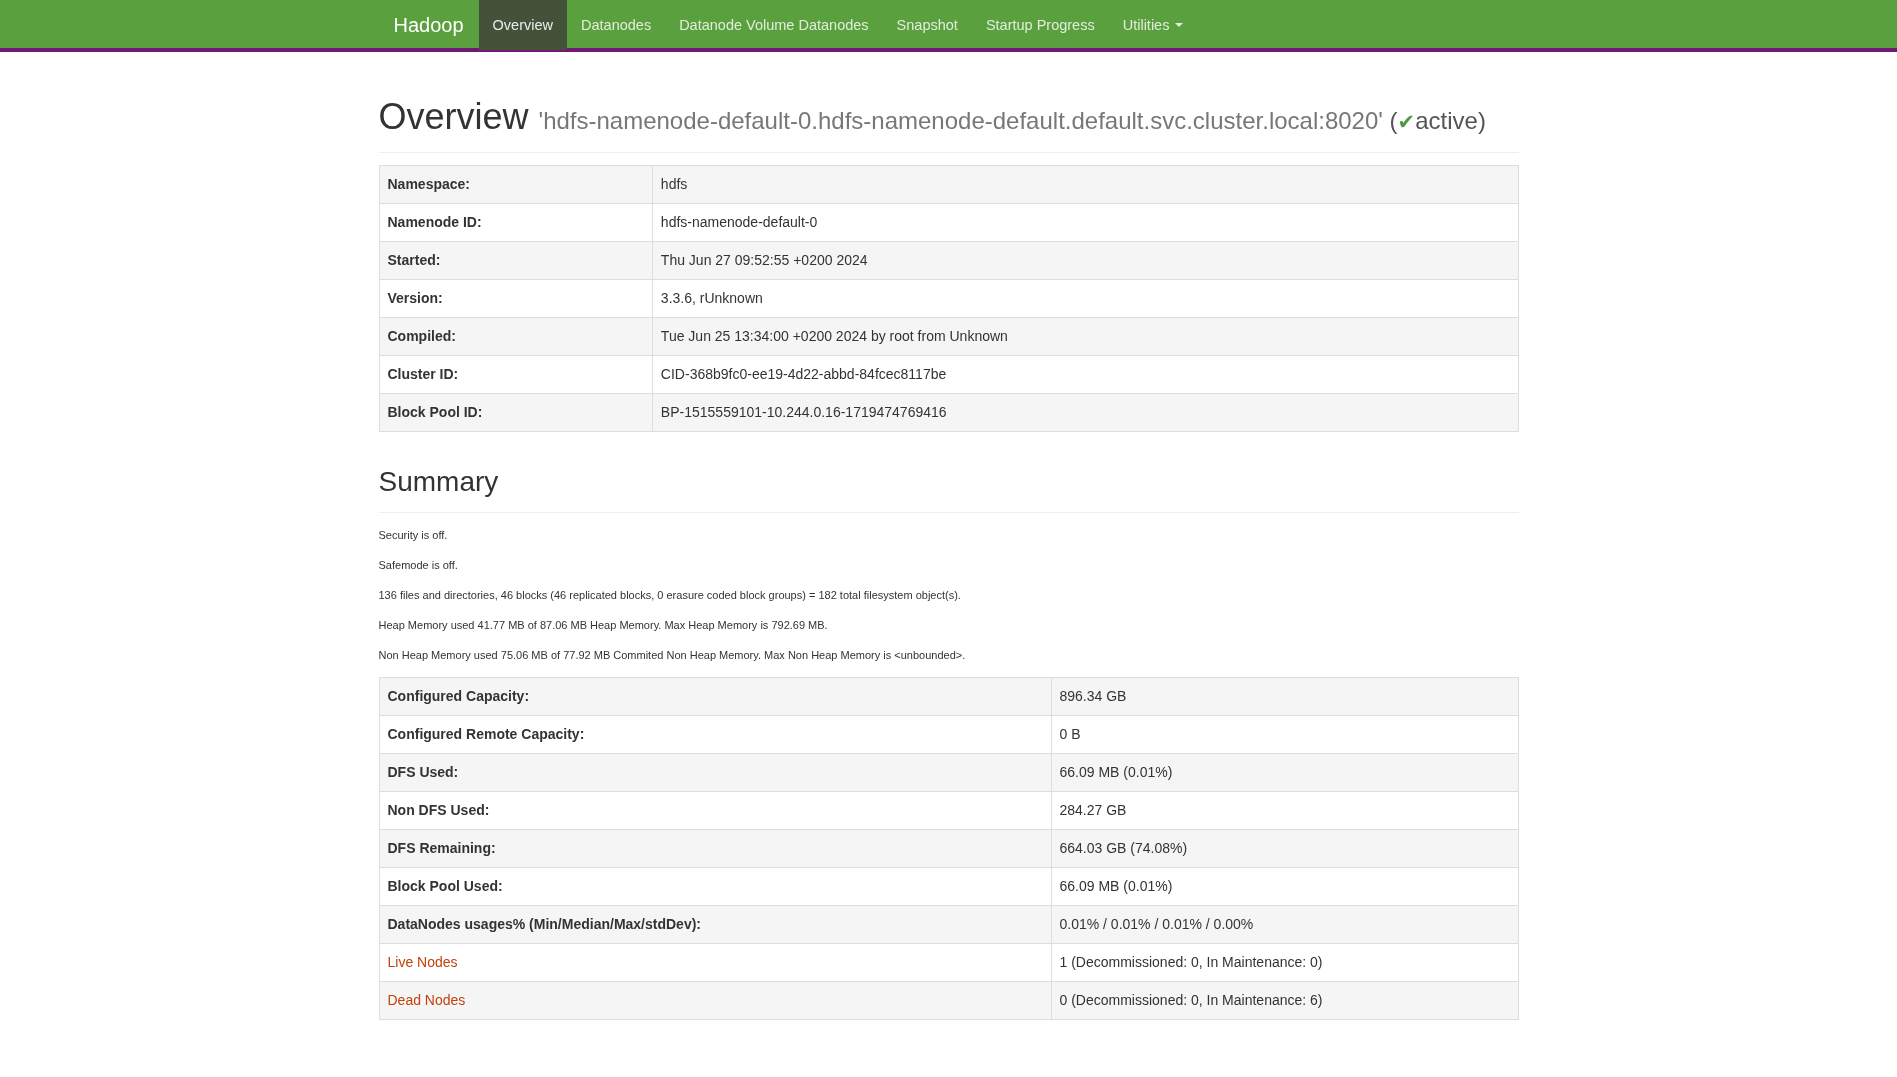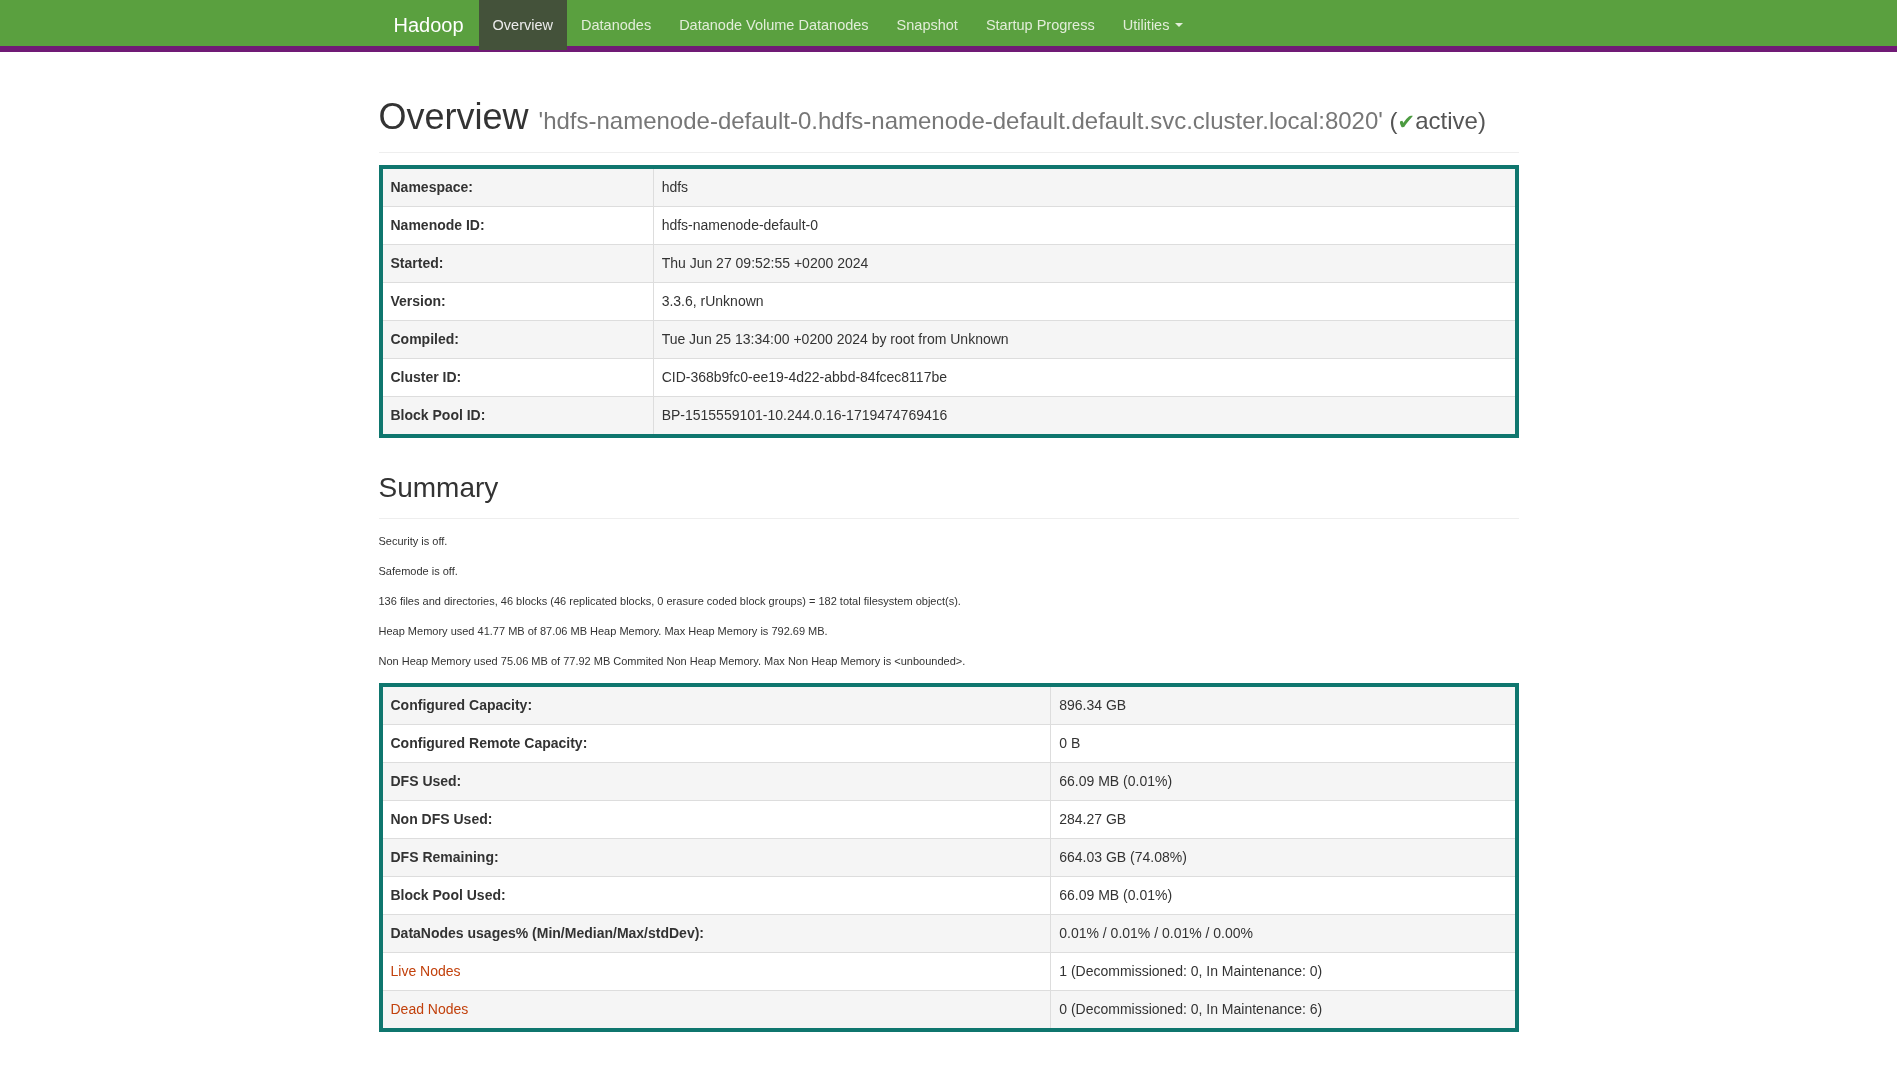--- a/index.html
+++ b/index.html
@@ -9,21 +9,21 @@
     background: #ffffff;
     font-family: "Liberation Sans", "DejaVu Sans", sans-serif;
     font-size: 14px; color: #333;
   }
   .container { width: 1170px; margin: 0 auto; padding: 0 15px; }
 
   
   .navbar {
     width: 100%; height: 52px;
     background: #5aa03f;
-    border-bottom: 6px solid #701a75;
+    border-bottom: 4px solid #701a75;
   }
   .navbar .container { display: flex; align-items: stretch; height: 50px; }
   .navbar-brand {
     color: #ffffff; font-size: 20px; line-height: 20px;
     padding: 15px 15px; white-space: nowrap;
   }
   .navbar-menu { display: flex; list-style: none; margin: 0; padding: 0; }
   .nav-item {
     display: flex; align-items: center;
     padding: 15px 14px; cursor: pointer;
@@ -40,21 +40,21 @@
   
   .page-title { margin: 44px 0 10px; font-size: 36px; font-weight: 500; color: #333; line-height: 1.18; }
   .page-title small { font-size: 24px; font-weight: 400; color: #777; }
   .state-wrap { white-space: nowrap; color: #555; }
   .check { color: #4c9b41; font-weight: bold; font-size: 21px; }
   hr.divider { border: none; border-top: 1px solid #eee; margin: 14px 0 12px; }
 
   
   table.kv {
     width: 100%; border-collapse: collapse;
-    border: 4px solid #0f766e; margin: 0 0 34px 0;
+    border: 1px solid #0f766e; margin: 0 0 34px 0;
   }
   table.kv th, table.kv td {
     border: 1px solid #ddd; padding: 8px;
     text-align: left; vertical-align: top;
     font-size: 14px; line-height: 21px;
   }
   table.kv th { font-weight: bold; }
   table.kv tbody tr:nth-child(odd) { background: #f5f5f5; }
   table.tbl-info th { width: 24%; }
   table.tbl-summary th { width: 59%; }

